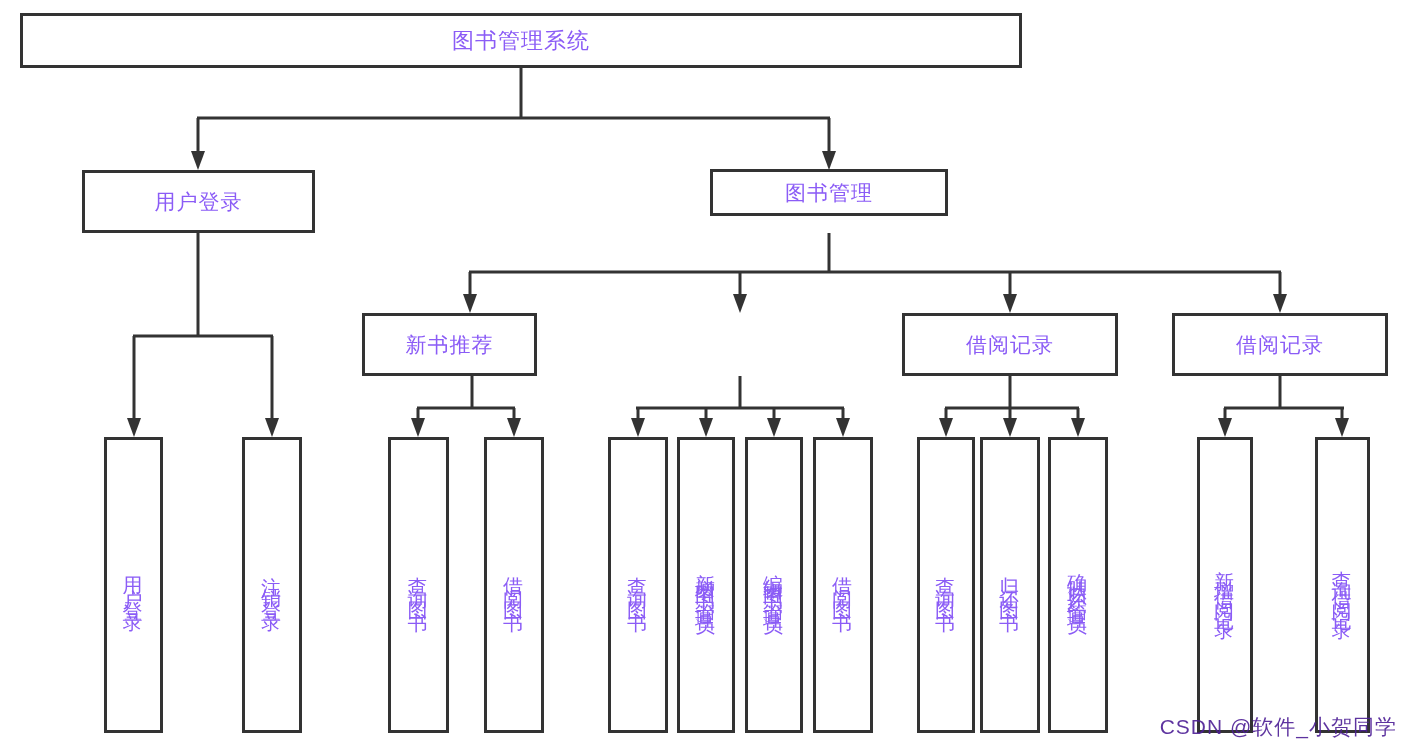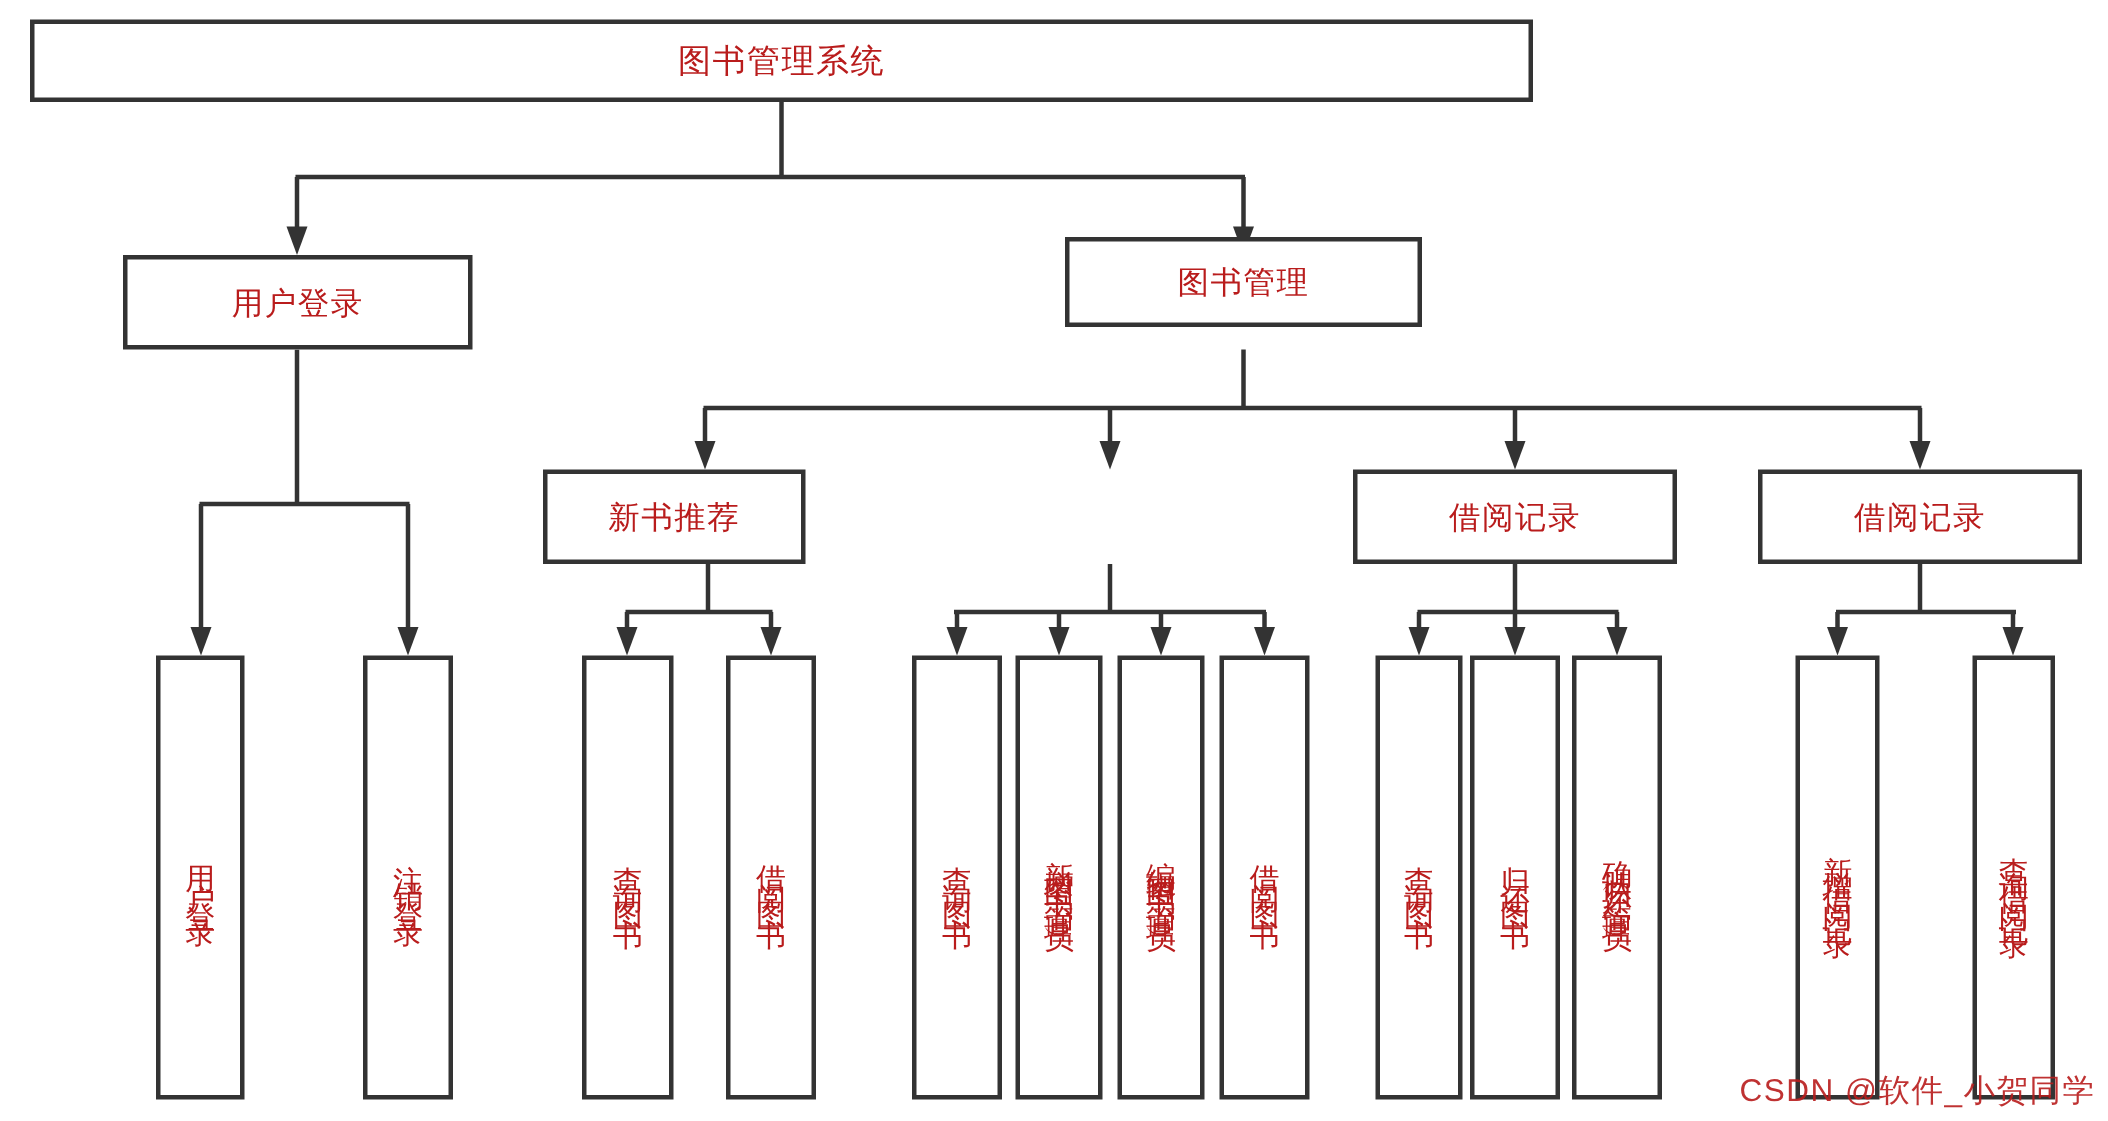--- a/index.html
+++ b/index.html
@@ -18,40 +18,40 @@
     z-index: 1;
   }
   .box {
     position: absolute;
     box-sizing: border-box;
     background: #ffffff;
     border: 3px solid #333333;
     display: flex;
     align-items: center;
     justify-content: center;
-    color: #b91c1c;
+    color: #8b5cf6;
     z-index: 2;
   }
   .hbox { font-size: 21px; letter-spacing: 1px; }
   .root { font-size: 22px; }
   .leaf span {
     writing-mode: vertical-rl;
     text-orientation: mixed;
     font-size: 20px;
     letter-spacing: 12px;
     white-space: nowrap;
   }
   .leaf.long span { letter-spacing: 6px; }
   .leaf.mid span { letter-spacing: 10px; }
   .watermark {
     position: absolute;
     right: 8px;
     bottom: 6px;
     font-size: 21px;
-    color: #b91c1c;
+    color: #4c1d95;
     opacity: 0.9;
     z-index: 3;
     letter-spacing: 1px;
   }
   svg line { stroke: #333333; stroke-width: 3; }
   svg polygon { fill: #333333; }
 </style>
 </head>
 <body>
 
@@ -126,21 +126,21 @@
     </g>
   </svg>
 
   <div class="box hbox root" style="left:20px;top:13px;width:1002px;height:55px">
     <span>图书管理系统</span>
   </div>
 
   <div class="box hbox" style="left:82px;top:170px;width:233px;height:63px">
     <span>用户登录</span>
   </div>
-  <div class="box hbox" style="left:710px;top:158px;width:238px;height:60px">
+  <div class="box hbox" style="left:710px;top:169px;width:238px;height:47px">
     <span>图书管理</span>
   </div>
 
   <div class="box hbox" style="left:362px;top:313px;width:175px;height:63px">
     <span>新书推荐</span>
   </div>
   <div class="box hbox" style="left:902px;top:313px;width:216px;height:63px">
     <span>借阅记录</span>
   </div>
   <div class="box hbox" style="left:1172px;top:313px;width:216px;height:63px">

